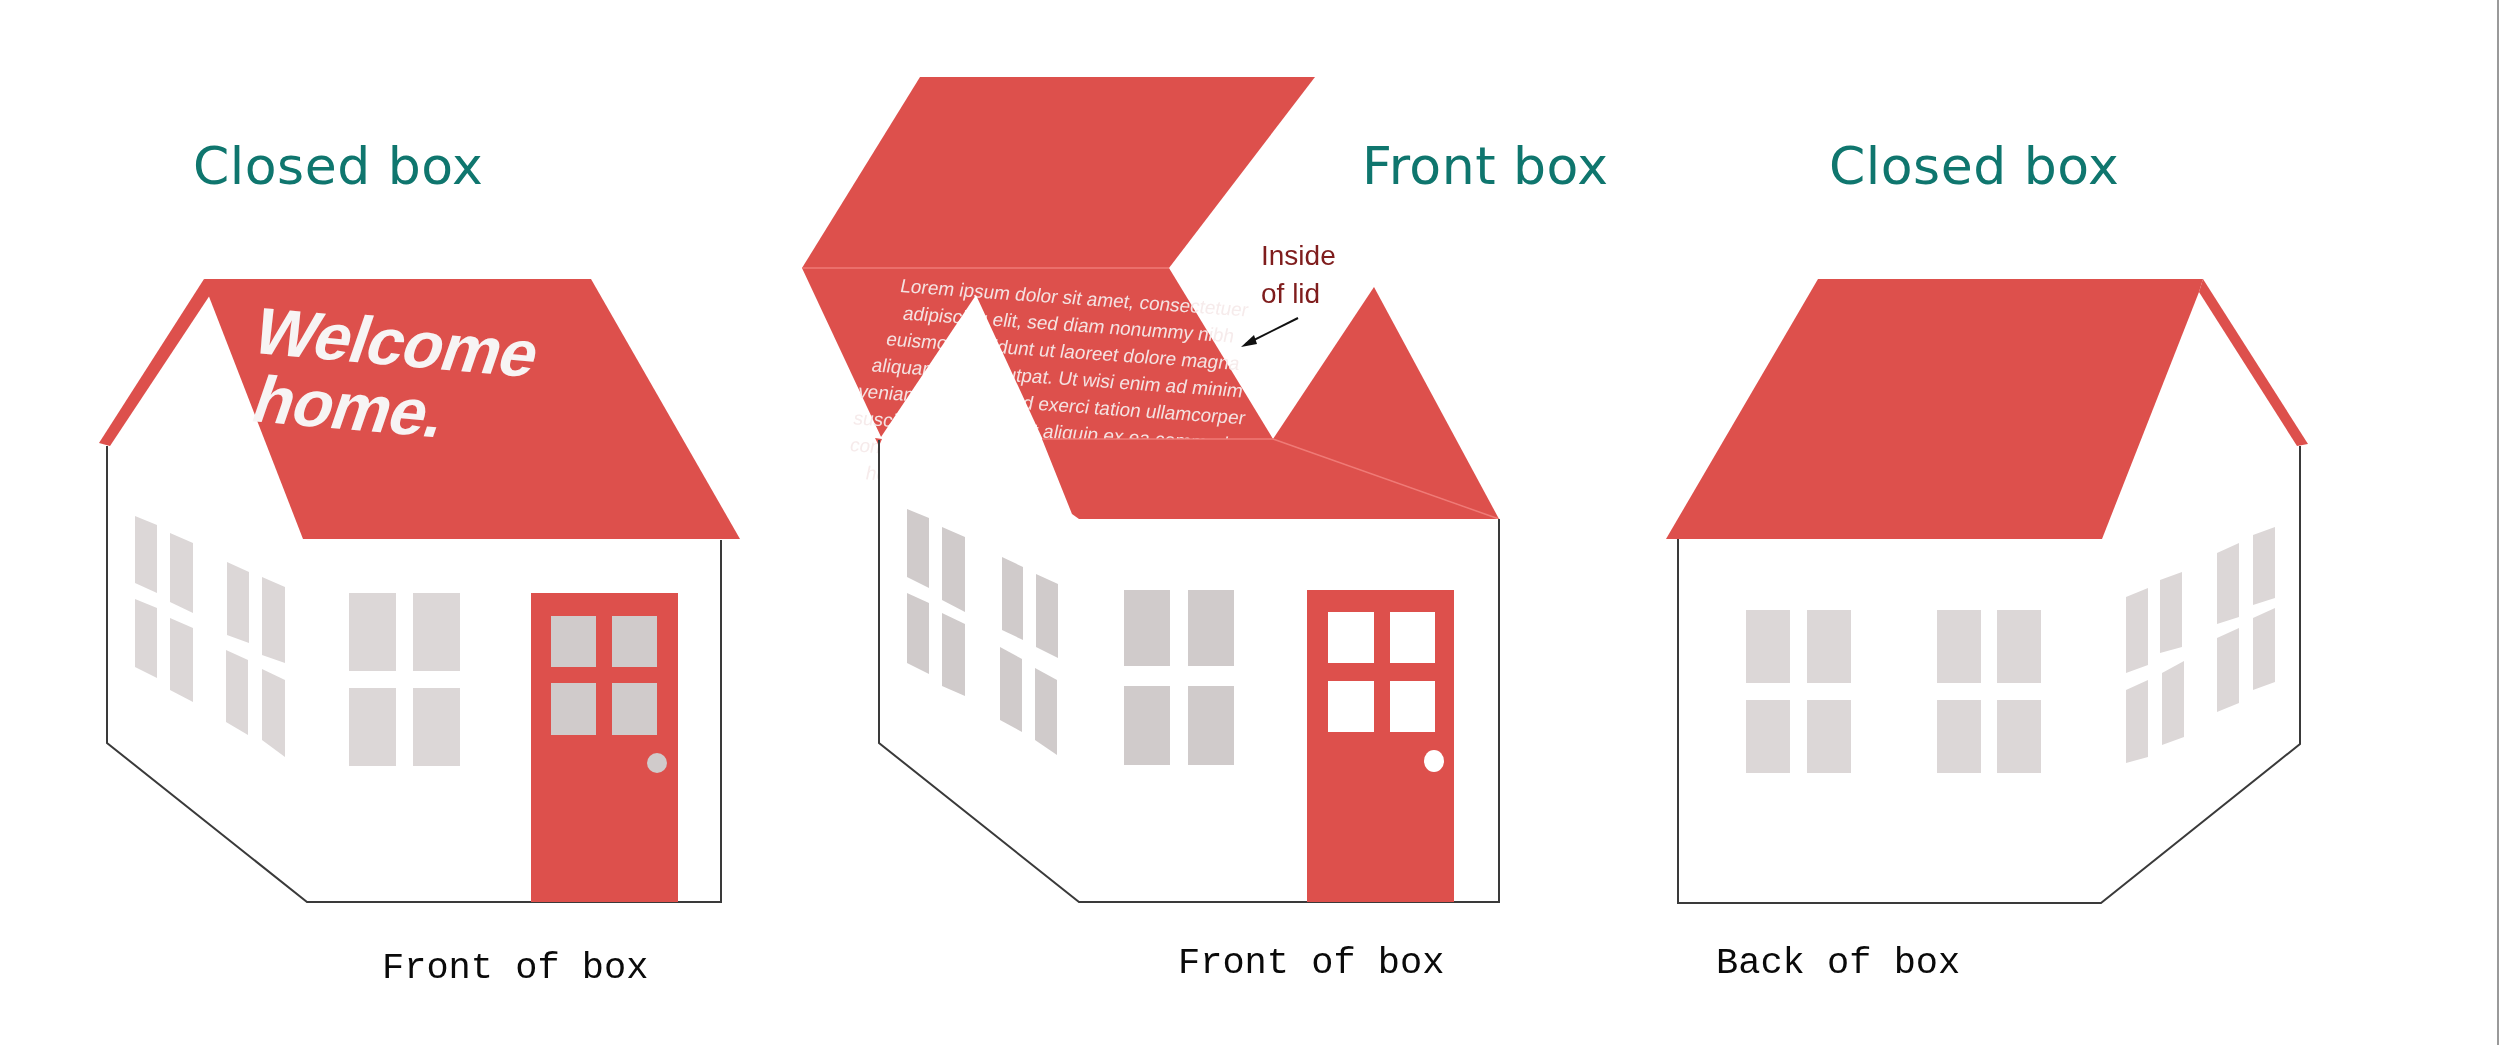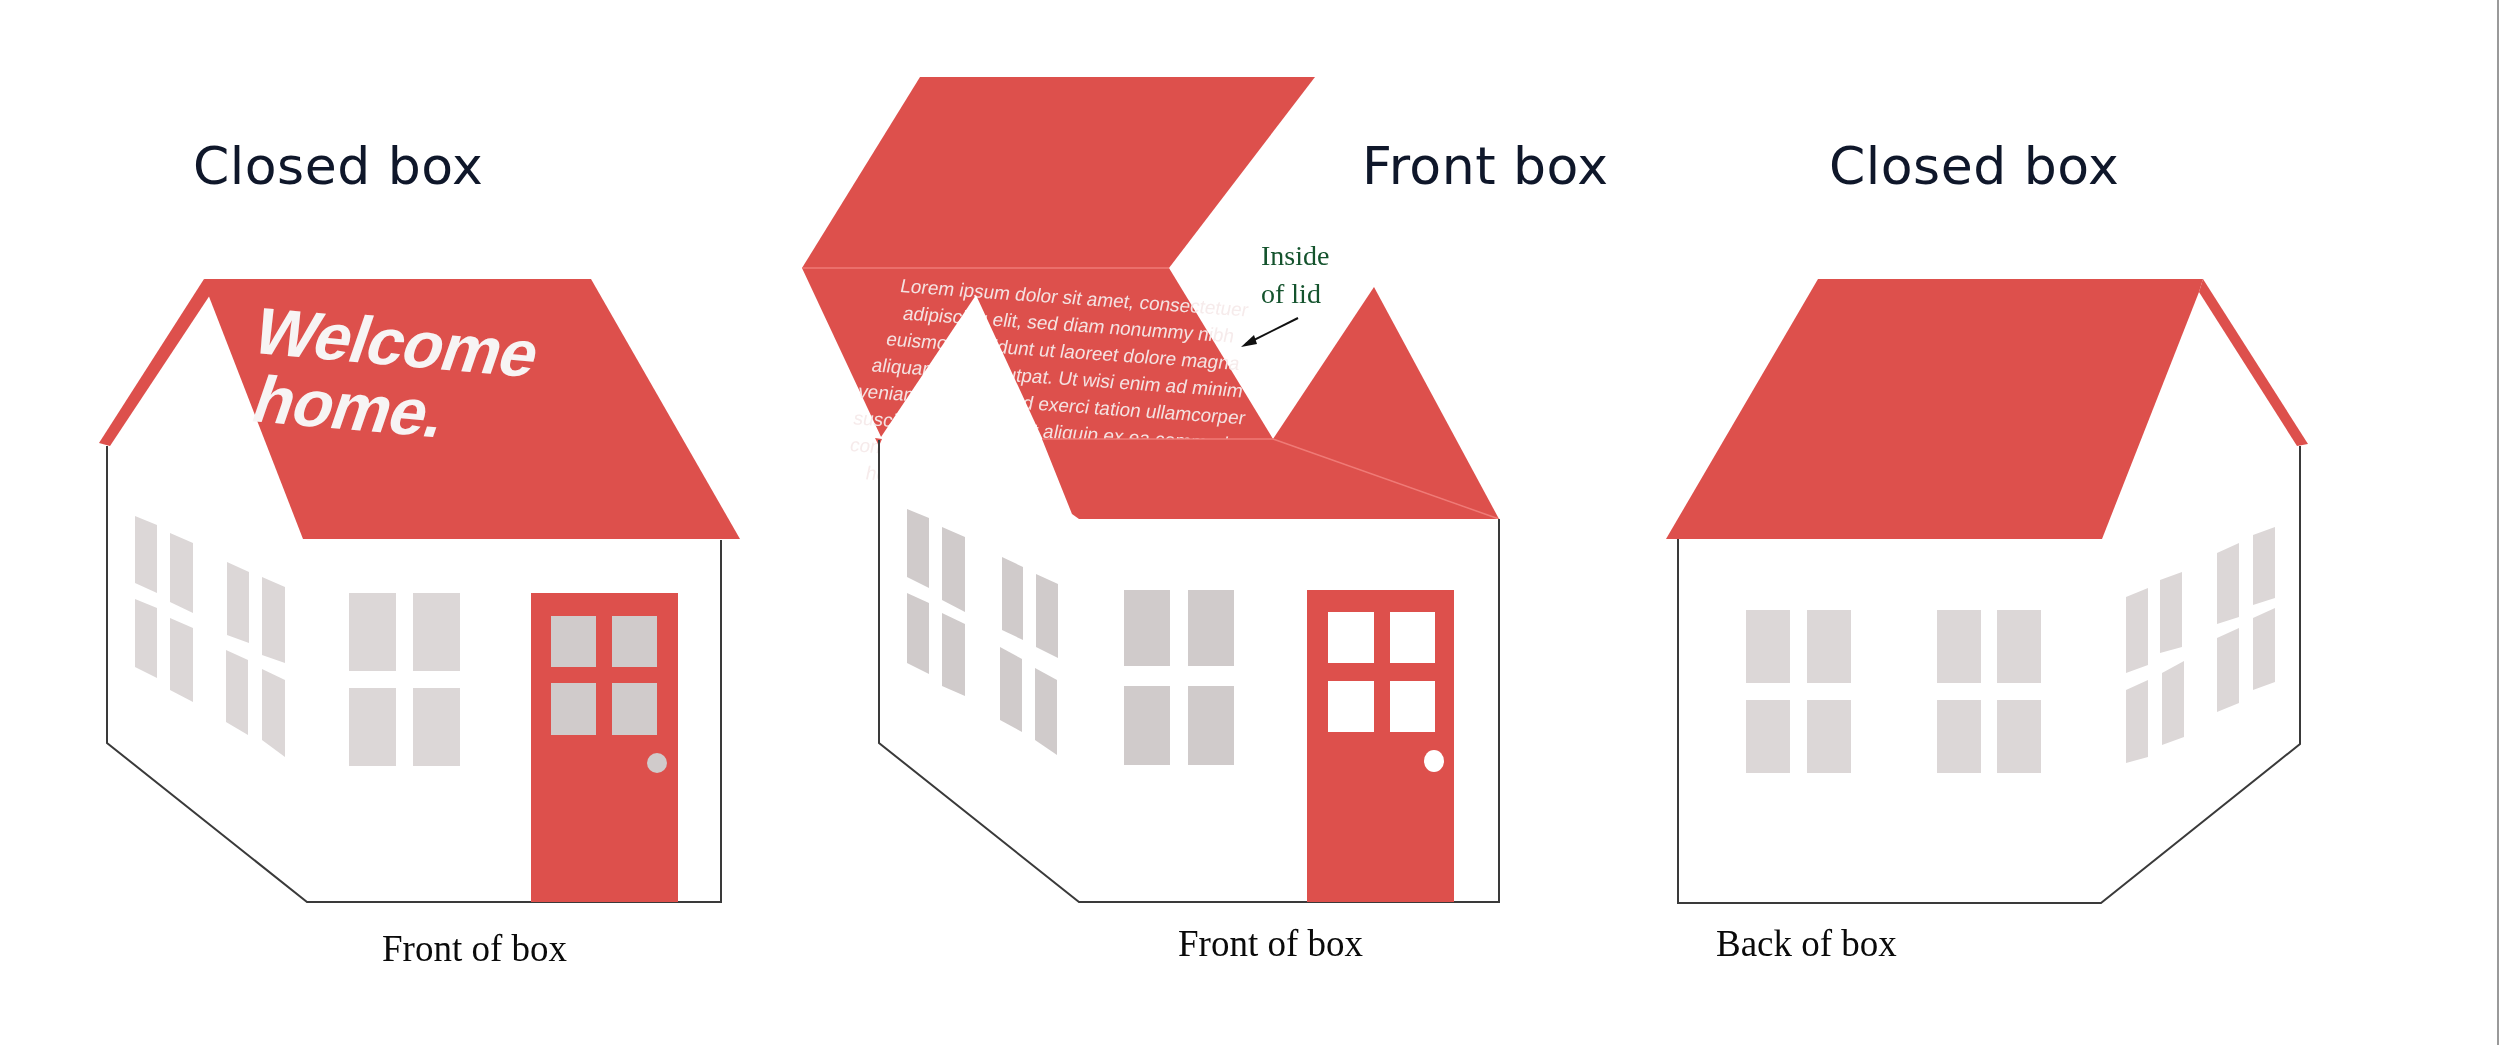--- a/index.html
+++ b/index.html
@@ -1,24 +1,24 @@
 <!DOCTYPE html>
 <html><head>
 <meta charset="utf-8">
 <style>
   html, body { margin: 0; padding: 0; background: #ffffff; }
   body { width: 2500px; height: 1045px; position: relative; overflow: hidden;
          font-family: "Liberation Sans", sans-serif; }
   #canvas { position: absolute; left: 0; top: 0; width: 2500px; height: 1045px; }
   .title { position: absolute; font-family: "DejaVu Sans", sans-serif; font-size: 52px;
-           color: #0f172a; white-space: nowrap; line-height: 1; letter-spacing: 0.5px; }
-  .caption { position: absolute; font-family: Liberation Serif, serif; font-size: 37px;
-             color: #0a0a0a; white-space: nowrap; line-height: 1; }
-  .note { position: absolute; font-family: Liberation Serif, serif; font-size: 28px;
-          color: #14532d; line-height: 38px; white-space: pre; }
+           color: #0f766e; white-space: nowrap; line-height: 1; letter-spacing: 0.5px; }
+  .caption { position: absolute; font-family: Liberation Mono, monospace; font-size: 37px;
+             color: #0a0a0a; white-space: nowrap; line-height: 1; margin-top: 20px; }
+  .note { position: absolute; font-family: Liberation Sans, sans-serif; font-size: 28px;
+          color: #7f1d1d; line-height: 38px; white-space: pre; }
   .welcome { position: absolute; font-family: "Liberation Sans", sans-serif; font-weight: bold;
              color: #f7f4f4; white-space: nowrap; line-height: 68px; font-size: 66px;
              transform-origin: 0 0; transform: rotate(5deg) skewX(-14deg); letter-spacing: -1px; }
   .lid-text { position: absolute; font-family: "Liberation Sans", sans-serif; color: #f6eaea;
               font-size: 19px; line-height: 27px; white-space: pre; text-align: center;
               transform-origin: 0 0; transform: rotate(4deg) skewX(-8deg); opacity: 0.95; }
   .edge-line { position: absolute; left: 2497px; top: 0; width: 2px; height: 1045px; background: #9a9a9a; }
 </style>
 </head>
 <body>

